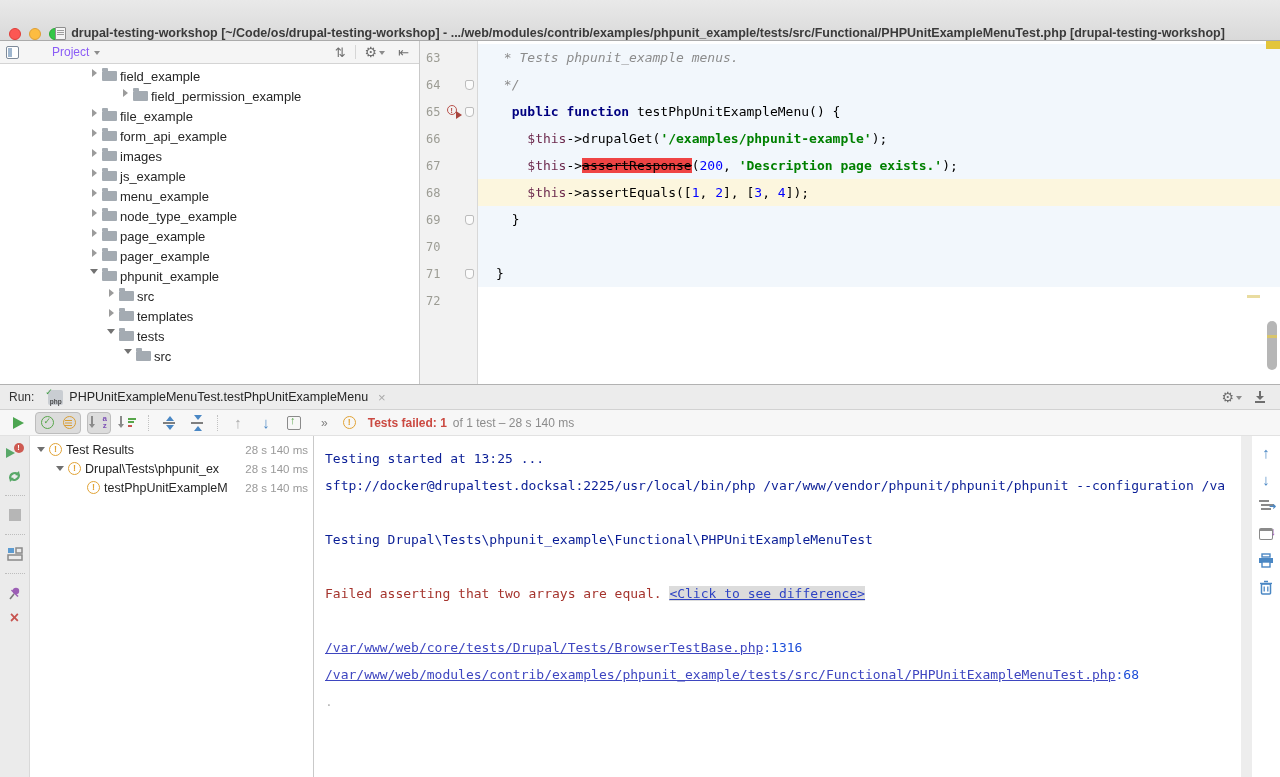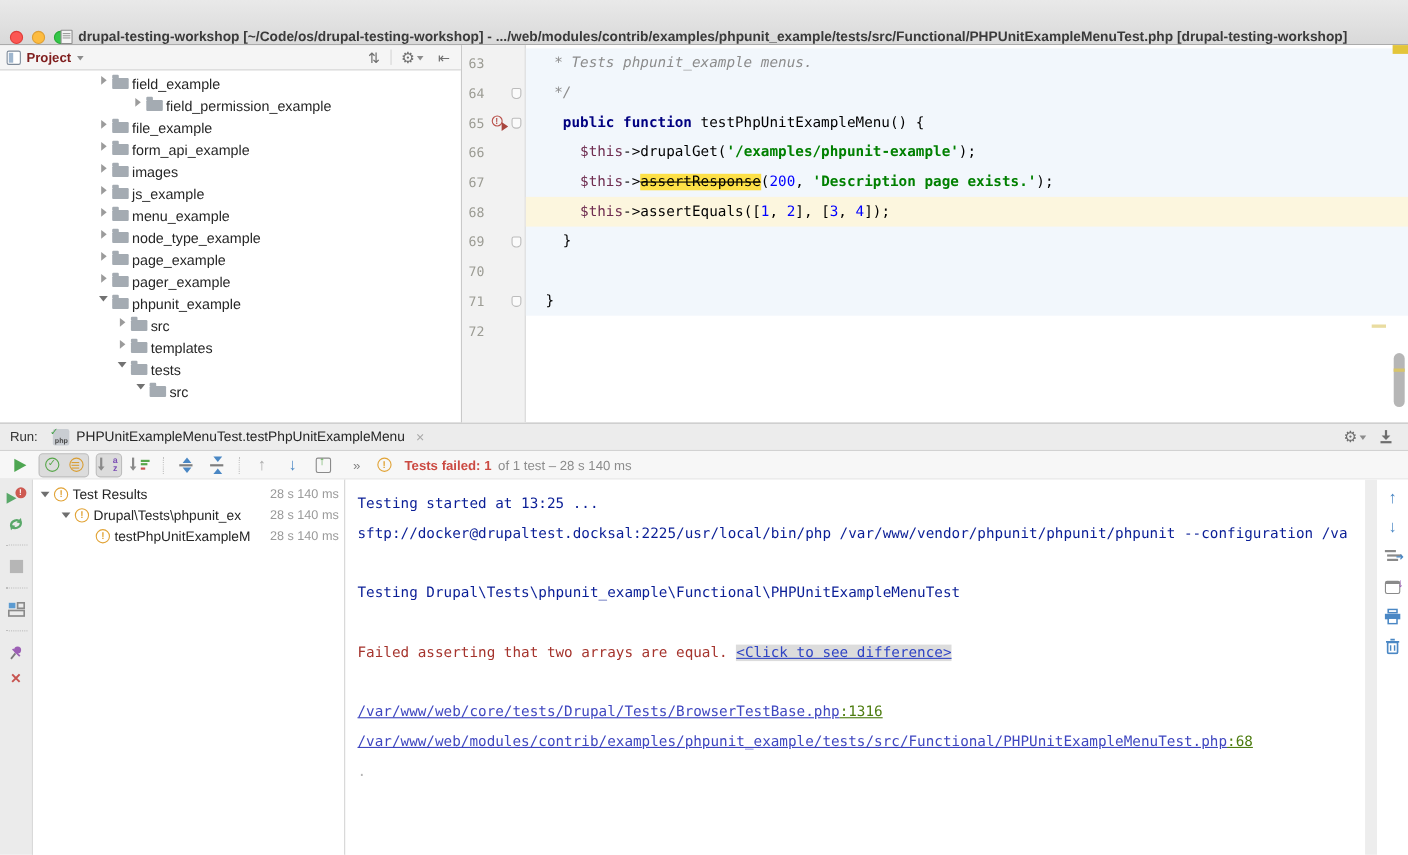--- a/index.html
+++ b/index.html
@@ -20,21 +20,21 @@
   .title-text{ font-weight:bold; font-size:12.5px; color:#3A3A3A; white-space:nowrap;}
 
   
   .main { height:343px; display:flex; }
 
   
   .project { width:420px; border-right:1px solid #C9C9C9; background:#fff; display:flex; flex-direction:column; }
   .proj-header { height:23px; background:#F5F5F5; border-bottom:1px solid #D4D4D4; display:flex; align-items:center; padding:0 6px; gap:5px; flex:none;}
   .pp-ico{ width:13px; height:13px; border:1px solid #7E8A99; border-radius:2px; background:#fff; position:relative;}
   .pp-ico::after{content:""; position:absolute; left:1px; top:1px; width:4px; height:9px; background:#9FB6CE;}
-  .proj-title{ font-weight:bold; color:#7f1d1d; }
+  .proj-title{ font-weight:normal; color:#8b5cf6;margin-left:28px; }
   .caret-down{ width:0;height:0;border-left:3.5px solid transparent;border-right:3.5px solid transparent;border-top:4px solid #8C8C8C; margin-top:1px;}
   .ph-spacer{flex:1;}
   .ph-btn{ color:#6F6F6F; font-size:13px; line-height:13px; padding:0 4px; cursor:pointer;}
   .ph-sep{ width:1px; height:14px; background:#D6D6D6; }
   .tree { flex:1; overflow:hidden; padding-top:5px; }
   .tree-row{ height:20px; display:flex; align-items:flex-start; gap:3px; white-space:nowrap; cursor:pointer;}
   .chev{ width:10px; flex:none; display:flex; justify-content:center;}
   .chev i{ display:block; width:0; height:0;}
   .chev.c i{ border-left:5px solid #9B9B9B; border-top:4px solid transparent; border-bottom:4px solid transparent;}
   .chev.e i{ border-top:5px solid #727272; border-left:4px solid transparent; border-right:4px solid transparent;}
@@ -56,21 +56,21 @@
   .code-pane{ flex:1; position:relative; padding-top:3px;}
   .php-bg{ position:absolute; left:0; right:0; top:3px; height:243px; background:#F2F7FC; z-index:0;}
   .code-line{ position:relative; z-index:1; height:27px; line-height:27px; padding-left:18px; white-space:pre;
     font-family:"DejaVu Sans Mono","Liberation Mono",monospace; font-size:13px; color:#000; cursor:text;}
   .code-line.current{ background:#FCF6DE; }
   .tk-cmt{ color:#8C8C8C; font-style:italic;}
   .tk-kw{ color:#000080; font-weight:bold;}
   .tk-str{ color:#008000; font-weight:bold;}
   .tk-num2{ color:#0000FF;}
   .tk-var{ color:#6E2C4F;}
-  .tk-depr{ background:#fde047; text-decoration:line-through; }
+  .tk-depr{ background:#ef4444; text-decoration:line-through; }
   .stripe-sq{ position:absolute; top:0; right:0; width:14px; height:8px; background:#E3C53A; z-index:3;}
   .stripe-tick{ position:absolute; top:254px; right:20px; width:13px; height:3px; background:#E9DCA0; z-index:3;}
   .scroll-thumb{ position:absolute; top:280px; right:3px; width:10px; height:49px; background:#9E9E9E; opacity:.75; border-radius:5px; z-index:4; cursor:grab;}
   .scroll-thumb::after{ content:""; position:absolute; top:14px; left:0; right:0; height:2.5px; background:#CBB23A;}
 
   
   .runbar{ height:26px; background:#ECECEC; border-top:1px solid #B2B2B2; border-bottom:1px solid #D2D2D2; display:flex; align-items:center; padding-left:9px;}
   .run-label{ color:#333; }
   .run-tab{ display:flex; align-items:center; gap:6px; margin-left:14px; cursor:pointer;}
   .php-ico{ position:relative; width:15px; height:15px; background:#C9CDD2; border-radius:2px; flex:none;}
@@ -137,21 +137,21 @@
   .tt-chev{ width:9px; flex:none; display:flex; justify-content:center;}
   .tt-chev i{ width:0; height:0; border-top:5px solid #6F6F6F; border-left:4px solid transparent; border-right:4px solid transparent;}
   .tt-label{ font-size:12.5px; white-space:nowrap; overflow:hidden; flex:1;}
   .tt-time{ color:#9A9A9A; font-size:11.5px; padding-right:5px; white-space:nowrap; flex:none;}
 
   .console-wrap{ flex:1; position:relative; background:#fff; overflow:hidden;}
   .console{ position:absolute; inset:0 40px 0 0; padding:9px 0 0 11px; overflow:hidden;}
   .con-line{ height:27px; line-height:27px; white-space:pre; font-family:"DejaVu Sans Mono","Liberation Mono",monospace; font-size:13px;}
   .sg-out{ color:#0A1E96;}
   .sg-err{ color:#A5342D;}
-  .sg-loc{ color:#4d7c0f;text-decoration:underline;}
+  .sg-loc{ color:#1d4ed8;}
   .sg-link{ color:#3E46C0; text-decoration:underline; cursor:pointer;}
   .sg-linkhl{ color:#2E43C4; text-decoration:underline; background:#DCDCDC; cursor:pointer;}
   .sg-dim{ color:#B5B5B5;}
   .con-scroll{ position:absolute; top:0; bottom:0; right:28px; width:11px; background:#EDEDED;}
   .con-strip{ position:absolute; top:0; bottom:0; right:0; width:28px; background:#fff; display:flex; flex-direction:column; align-items:center; padding-top:8px; gap:10px;}
   .cs-btn{ width:18px; height:17px; display:flex; align-items:center; justify-content:center; cursor:pointer;}
   .trace-ico{ position:relative; width:15px; height:13px;}
   .trace-ico i{ display:block; height:1.5px; background:#8A8A8A; margin-bottom:2.5px;}
   .trace-ico i:nth-child(1){ width:10px;}
   .trace-ico i:nth-child(2){ width:13px; margin-left:2px;}

